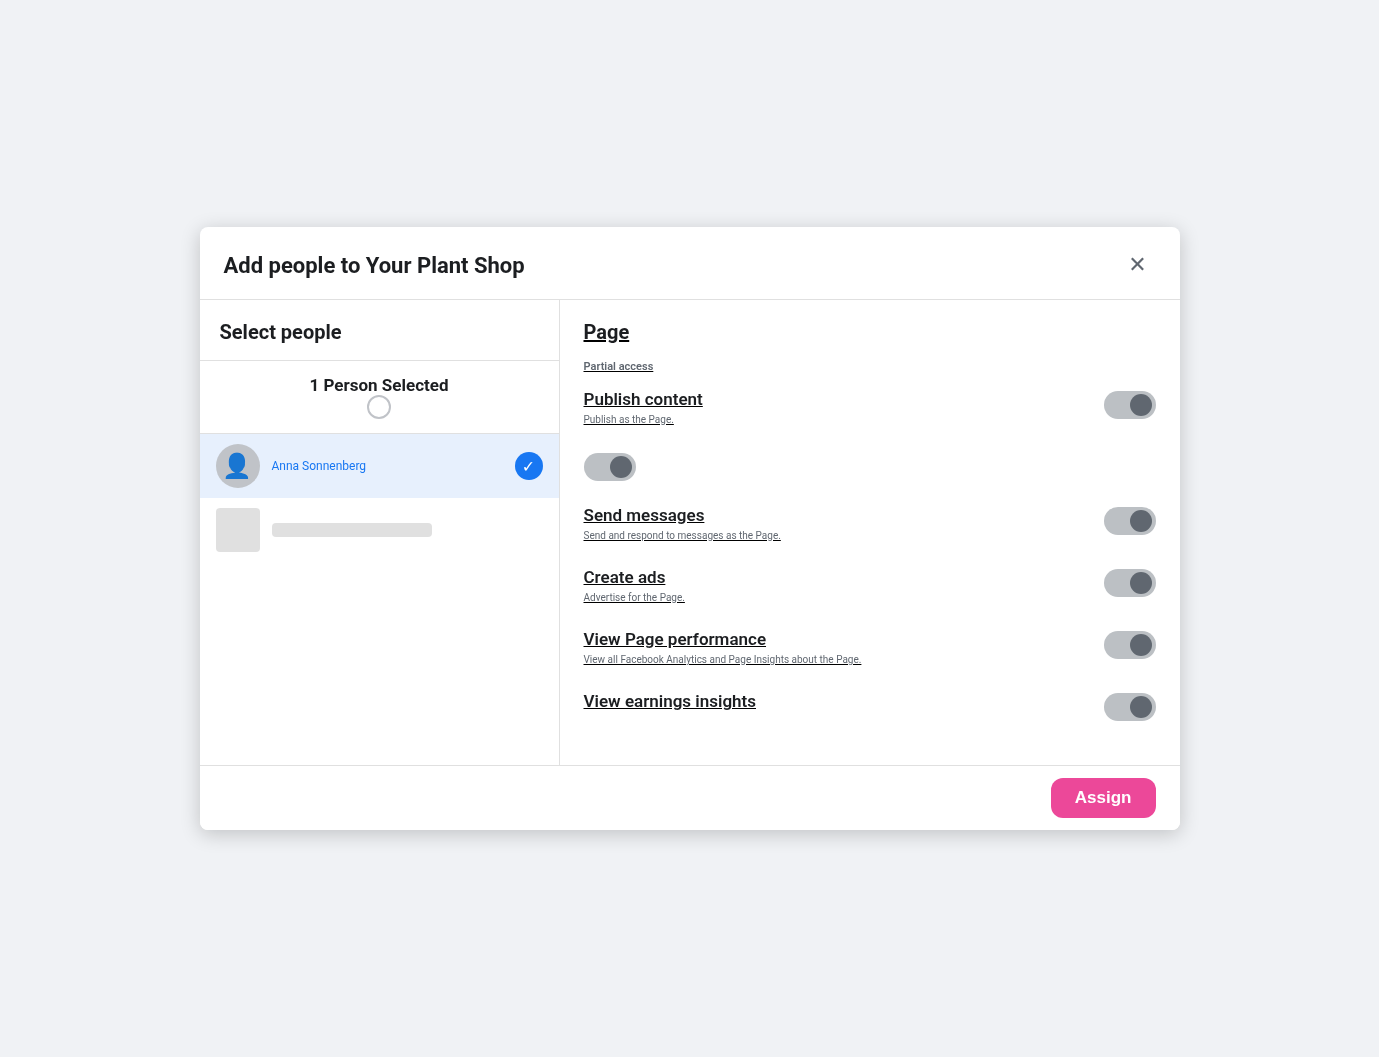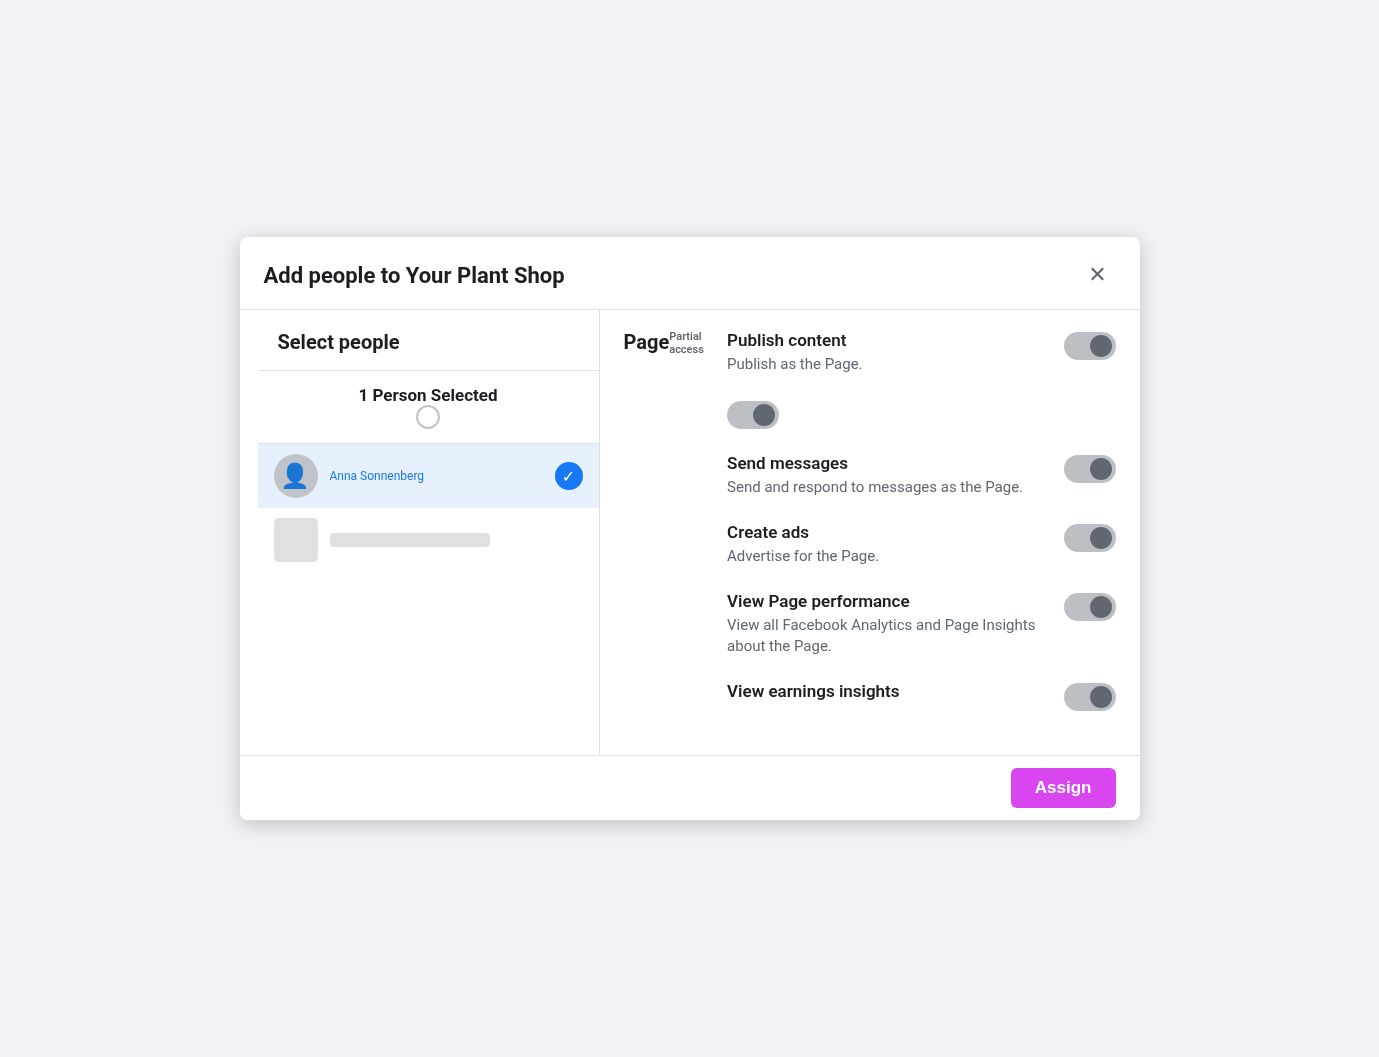--- a/index.html
+++ b/index.html
@@ -8,21 +8,21 @@
       background: #f0f2f5;
       display: flex;
       align-items: center;
       justify-content: center;
       min-height: 100vh;
     }
     .modal-overlay {
       background: white;
       border-radius: 8px;
       box-shadow: 0 4px 20px rgba(0,0,0,0.2);
-      width: 900px;
+      width: 980px;
       max-height: 700px;
       display: flex;
       flex-direction: column;
       overflow: hidden;
     }
     .modal-header {
       display: flex;
       align-items: center;
       justify-content: space-between;
       padding: 20px 24px 16px 24px;
@@ -51,21 +51,20 @@
       flex: 1;
       overflow: hidden;
     }
     .left-panel {
       width: 360px;
       flex-shrink: 0;
       border-right: 1px solid #e0e0e0;
       display: flex;
       flex-direction: column;
       overflow: hidden;
-      padding-left: 18px;
     }
     .section-heading {
       font-size: 20px;
       font-weight: 700;
       color: #1c1e21;
       padding: 20px 20px 16px 20px;
       border-bottom: 1px solid #e0e0e0;
     }
     .search-bar {
       display: flex;
@@ -159,24 +158,25 @@
     }
     .blurred-text {
       height: 14px;
       background: #e0e0e0;
       border-radius: 4px;
       width: 160px;
     }
     .right-panel {
       flex: 1;
       display: flex;
-      flex-direction: row;
+      flex-direction: column;
       overflow-y: auto;
       padding: 20px 24px;
       position: relative;
+      text-decoration: underline;
     }
     .right-panel::-webkit-scrollbar { width: 6px; }
     .right-panel::-webkit-scrollbar-thumb { background: #c0c3c8; border-radius: 3px; }
     .page-heading {
       font-size: 20px;
       font-weight: 700;
       color: #1c1e21;
       margin-bottom: 16px;
     }
     .partial-access-label {
@@ -193,21 +193,21 @@
       gap: 0;
     }
     .permission-text { flex: 1; }
     .permission-title {
       font-size: 17px;
       font-weight: 600;
       color: #1c1e21;
       margin-bottom: 4px;
     }
     .permission-desc {
-      font-size: 15px;
+      font-size: 10px;
       color: #606770;
       line-height: 1.4;
     }
     .toggle {
       flex-shrink: 0;
       width: 52px;
       height: 28px;
       background: #bcc0c4;
       border-radius: 14px;
       position: relative;
@@ -224,24 +224,24 @@
       background: #606770;
     }
     .modal-footer {
       padding: 12px 24px;
       display: flex;
       justify-content: flex-end;
       border-top: 1px solid #e0e0e0;
       background: white;
     }
     .assign-btn {
-      background: #d946ef;
+      background: #ec4899;
       color: white;
       border: none;
-      border-radius: 6px;
+      border-radius: 12px;
       padding: 10px 24px;
       font-size: 17px;
       font-weight: 600;
       cursor: pointer;
     }
   </style>
 </head>
 <body>
 
 <div class="modal-overlay">

